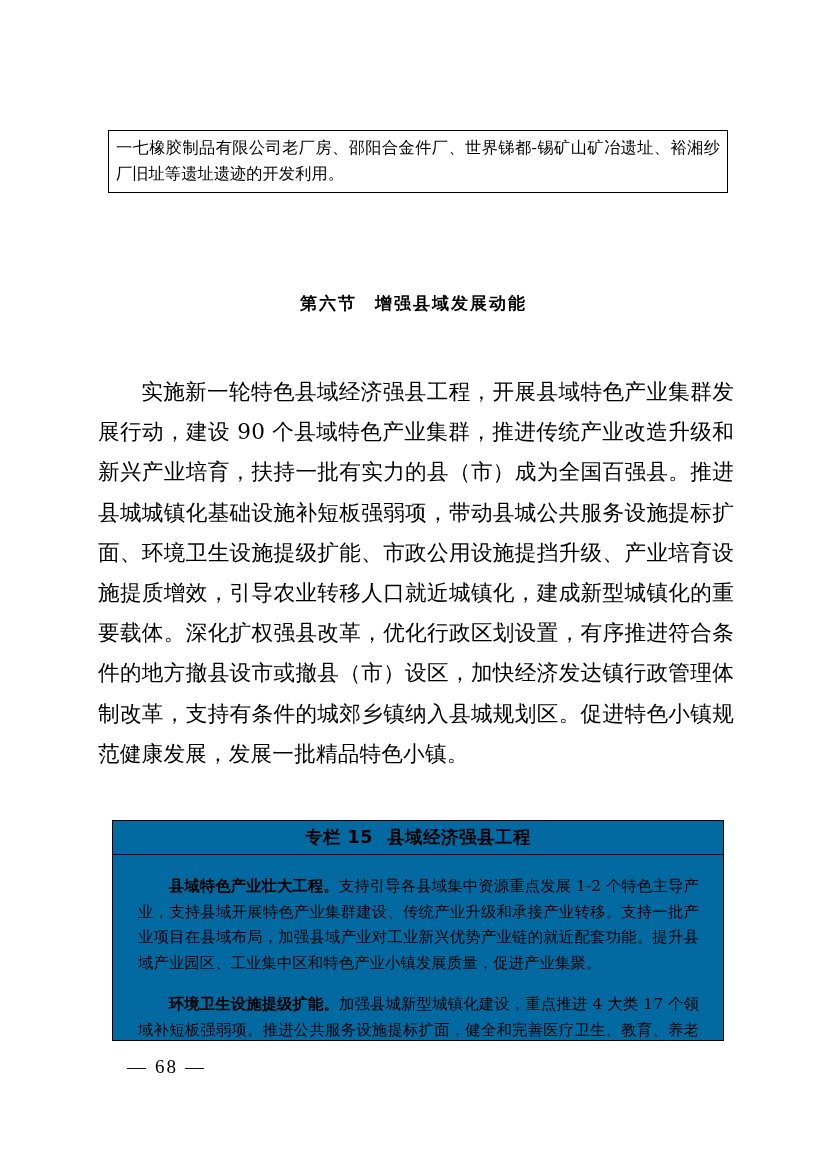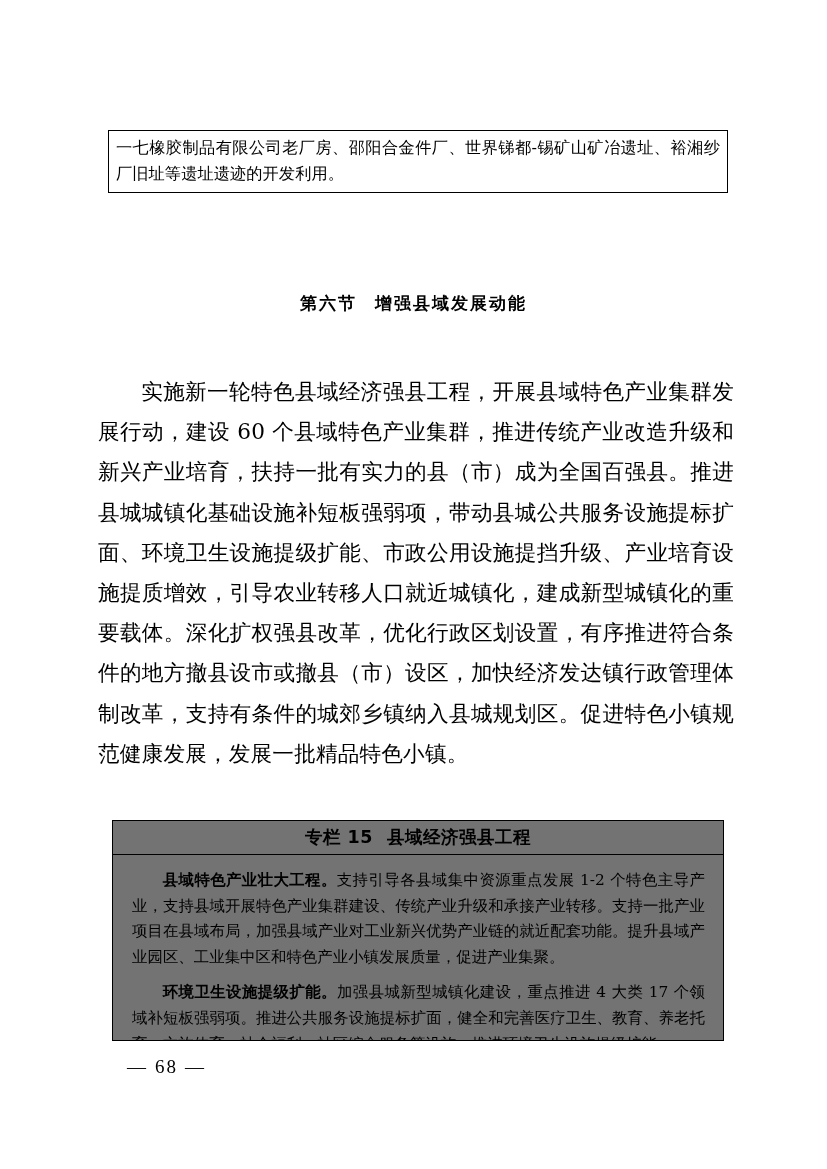--- a/index.html
+++ b/index.html
@@ -92,42 +92,42 @@
 
   
   .feature-box {
     position: absolute;
     left: 112px;
     top: 820px;
     width: 612px;
     box-sizing: border-box;
     border: 1.4px solid #000;
     border-bottom: 1.6px solid #000;
-    background: #737373;
+    background: #0369a1;
   }
   .feature-title {
     text-align: center;
     font-family: "DejaVu Sans", "Liberation Sans", sans-serif;
     font-weight: bold;
     font-size: 17.5px;
     padding: 4px 0 5px 0;
     border-bottom: 1.2px solid #000;
     letter-spacing: 0.5px;
   }
   .feature-title .gap {
     display: inline-block;
     width: 14px;
   }
   .feature-body {
     padding: 3px 8px 2px 9px;
     overflow: hidden;
     max-height: 180px;
   }
   .feature-body p {
-    margin: 10px;
+    margin: 16px;
     font-family: "DejaVu Serif", "Liberation Serif", serif;
     font-size: 15.4px;
     line-height: 25.6px;
     text-align: justify;
     text-justify: inter-ideograph;
     text-indent: 2em;
     letter-spacing: 0.05px;
   }
 
   
@@ -149,21 +149,21 @@
 <div class="page">
 
   <div class="top-box">
     <p class="cn-song">一七橡胶制品有限公司老厂房、邵阳合金件厂、世界锑都-锡矿山矿冶遗址、裕湘纱厂旧址等遗址遗迹的开发利用。</p>
   </div>
 
   <div class="section-heading">
     <span>第六节</span><span class="sp"></span><span>增强县域发展动能</span>
   </div>
 
-  <p class="body-para">实施新一轮特色县域经济强县工程，开展县域特色产业集群发展行动，建设 60 个县域特色产业集群，推进传统产业改造升级和新兴产业培育，扶持一批有实力的县（市）成为全国百强县。推进县城城镇化基础设施补短板强弱项，带动县城公共服务设施提标扩面、环境卫生设施提级扩能、市政公用设施提挡升级、产业培育设施提质增效，引导农业转移人口就近城镇化，建成新型城镇化的重要载体。深化扩权强县改革，优化行政区划设置，有序推进符合条件的地方撤县设市或撤县（市）设区，加快经济发达镇行政管理体制改革，支持有条件的城郊乡镇纳入县城规划区。促进特色小镇规范健康发展，发展一批精品特色小镇。</p>
+  <p class="body-para">实施新一轮特色县域经济强县工程，开展县域特色产业集群发展行动，建设 90 个县域特色产业集群，推进传统产业改造升级和新兴产业培育，扶持一批有实力的县（市）成为全国百强县。推进县城城镇化基础设施补短板强弱项，带动县城公共服务设施提标扩面、环境卫生设施提级扩能、市政公用设施提挡升级、产业培育设施提质增效，引导农业转移人口就近城镇化，建成新型城镇化的重要载体。深化扩权强县改革，优化行政区划设置，有序推进符合条件的地方撤县设市或撤县（市）设区，加快经济发达镇行政管理体制改革，支持有条件的城郊乡镇纳入县城规划区。促进特色小镇规范健康发展，发展一批精品特色小镇。</p>
 
   <div class="feature-box">
     <div class="feature-title">
       <span>专栏 15</span><span class="gap"></span><span>县域经济强县工程</span>
     </div>
     <div class="feature-body">
       <p><span class="bold-lead">县域特色产业壮大工程。</span><span>支持引导各县域集中资源重点发展 1-2 个特色主导产业，支持县域开展特色产业集群建设、传统产业升级和承接产业转移。支持一批产业项目在县域布局，加强县域产业对工业新兴优势产业链的就近配套功能。提升县域产业园区、工业集中区和特色产业小镇发展质量，促进产业集聚。</span></p>
       <p><span class="bold-lead">环境卫生设施提级扩能。</span><span>加强县城新型城镇化建设，重点推进 4 大类 17 个领域补短板强弱项。推进公共服务设施提标扩面，健全和完善医疗卫生、教育、养老托育、文旅体育、社会福利、社区综合服务等设施。推进环境卫生设施提级扩能，</span></p>
     </div>
   </div>

